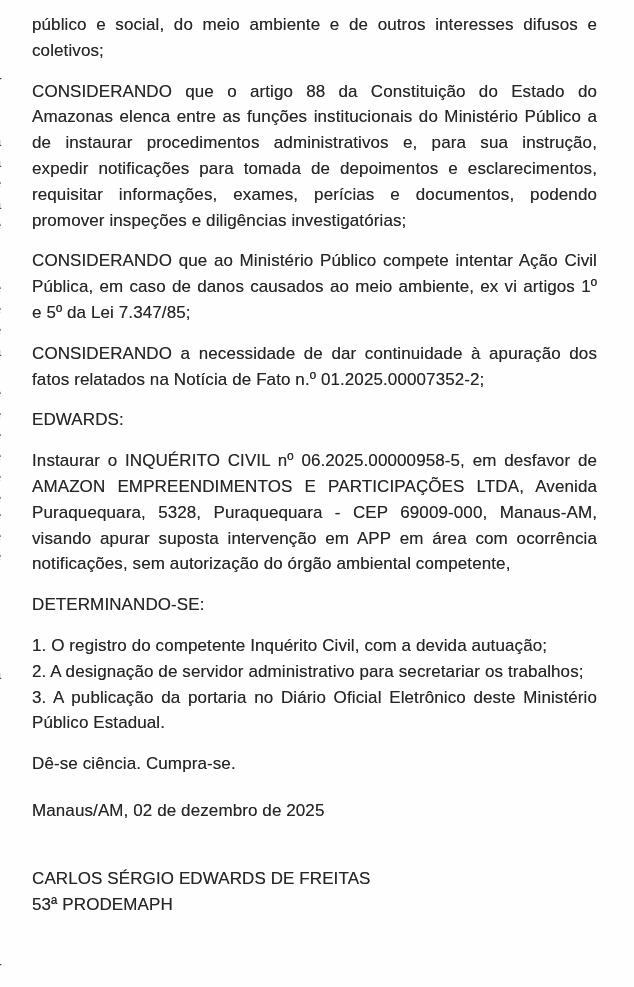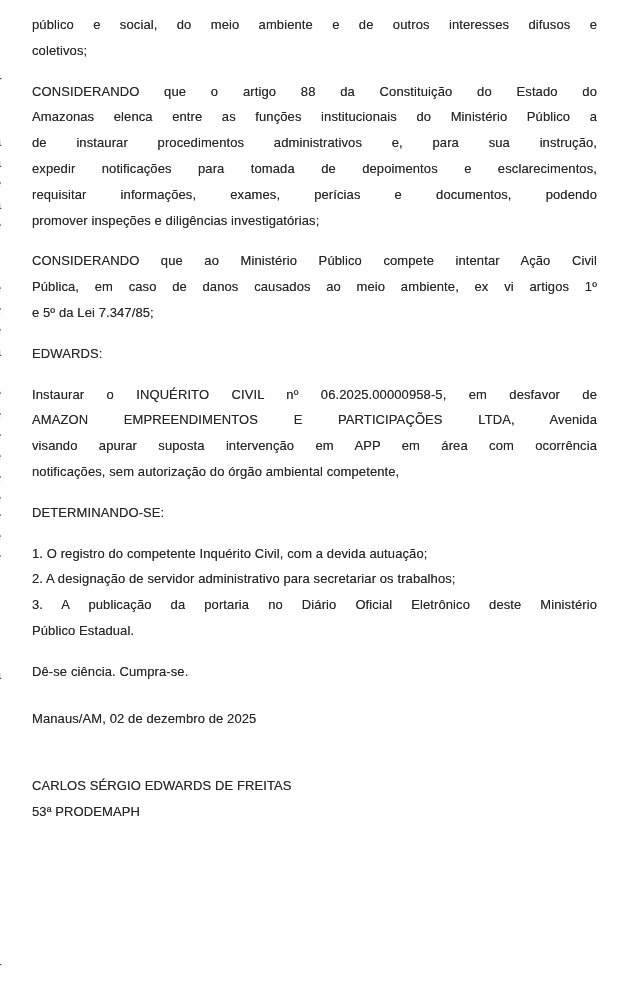--- a/index.html
+++ b/index.html
@@ -19,21 +19,21 @@
   .page {
     position: absolute;
     inset: 0;
     padding: 12px 37px 0 32px;
     box-sizing: border-box;
   }
   .para {
     margin: 0 0 15px 0;
   }
   .line {
-    font-size: 13px;
+    font-size: 17px;
     line-height: 25.8px;
     max-height: 26px;
     overflow: hidden;
     letter-spacing: 0.1px;
     text-shadow: 0 0 0.5px rgba(40,40,40,0.55);
     white-space: normal;
   }
   .line.stretch {
     text-align: justify;
     text-align-last: justify;
@@ -112,26 +112,31 @@
       <div class="line stretch">de instaurar procedimentos administrativos e, para sua instrução,</div>
       <div class="line stretch">expedir notificações para tomada de depoimentos e esclarecimentos,</div>
       <div class="line stretch">requisitar informações, exames, perícias e documentos, podendo</div>
       <div class="line">promover inspeções e diligências investigatórias;</div>
     </div>
     <div class="para kind-considerando">
       <div class="line stretch">CONSIDERANDO que ao Ministério Público compete intentar Ação Civil</div>
       <div class="line stretch">Pública, em caso de danos causados ao meio ambiente, ex vi artigos 1º</div>
       <div class="line">e 5º da Lei 7.347/85;</div>
     </div>
+    <div class="para kind-considerando">
+      <div class="line stretch">CONSIDERANDO a necessidade de dar continuidade à apuração dos</div>
+      <div class="line">fatos relatados na Notícia de Fato n.º 01.2025.00007352-2;</div>
+    </div>
     <div class="para kind-heading">
       <div class="line">EDWARDS:</div>
     </div>
     <div class="para kind-body">
       <div class="line stretch">Instaurar o INQUÉRITO CIVIL nº 06.2025.00000958-5, em desfavor de</div>
       <div class="line stretch">AMAZON EMPREENDIMENTOS E PARTICIPAÇÕES LTDA, Avenida</div>
+      <div class="line stretch">Puraquequara, 5328, Puraquequara - CEP 69009-000, Manaus-AM,</div>
       <div class="line stretch">visando apurar suposta intervenção em APP em área com ocorrência</div>
       <div class="line">notificações, sem autorização do órgão ambiental competente,</div>
     </div>
     <div class="para kind-heading">
       <div class="line">DETERMINANDO-SE:</div>
     </div>
     <div class="para kind-list-item">
       <div class="line">1. O registro do competente Inquérito Civil, com a devida autuação;</div>
     </div>
     <div class="para kind-list-item">

